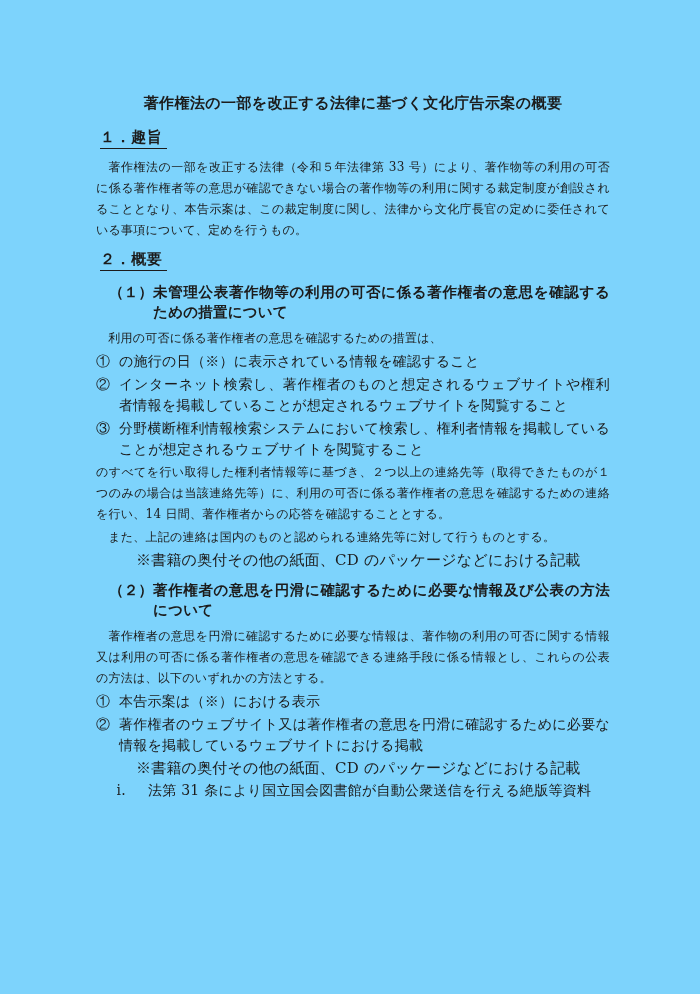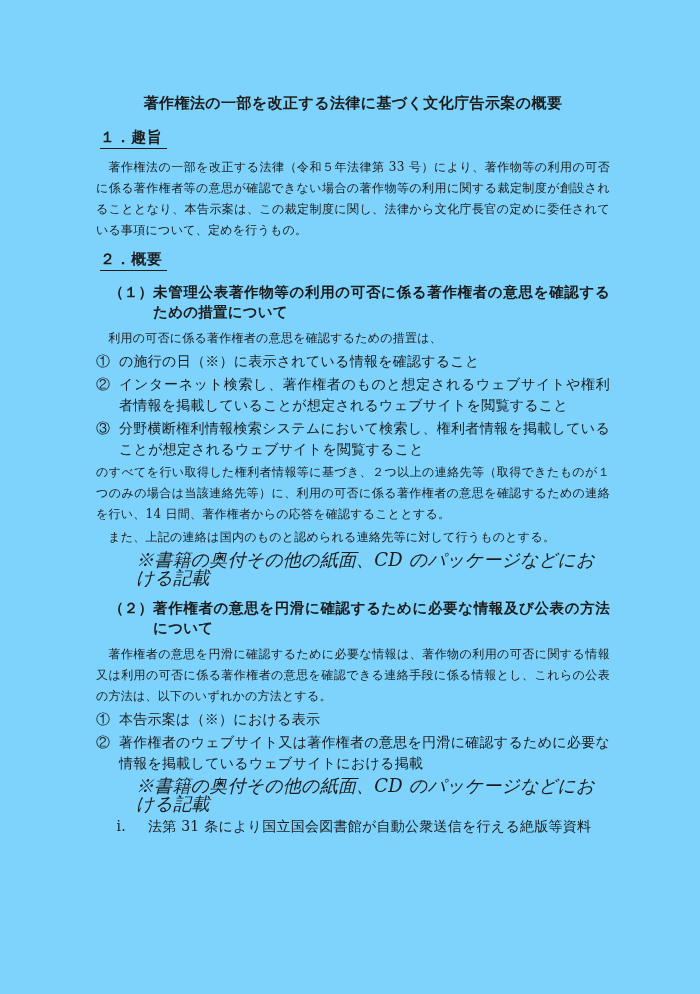--- a/index.html
+++ b/index.html
@@ -57,25 +57,24 @@
   .item {
     display: flex;
     font-size: 14px;
     line-height: 21px;
     letter-spacing: 0.25px;
     margin: 2px 0;
   }
   .item-no { width: 23px; flex-shrink: 0; }
   .item-text { flex: 1; text-align: justify; }
   .note {
-    font-size: 18px;
+    font-size: 15px;
     line-height: 18px;
     letter-spacing: 0.2px;
     margin: 3px 0 3px 40px;
-    font-style: italic;
   }
   .subitem {
     display: flex;
     font-size: 14px;
     line-height: 21px;
     letter-spacing: 0.25px;
     margin: 2px 0 2px 6px;
   }
   .subitem-no { width: 24px; flex-shrink: 0; text-align: right; margin-right: 6px; }
   .subitem-text { flex: 1; text-align: justify; margin-left: 16px; }

